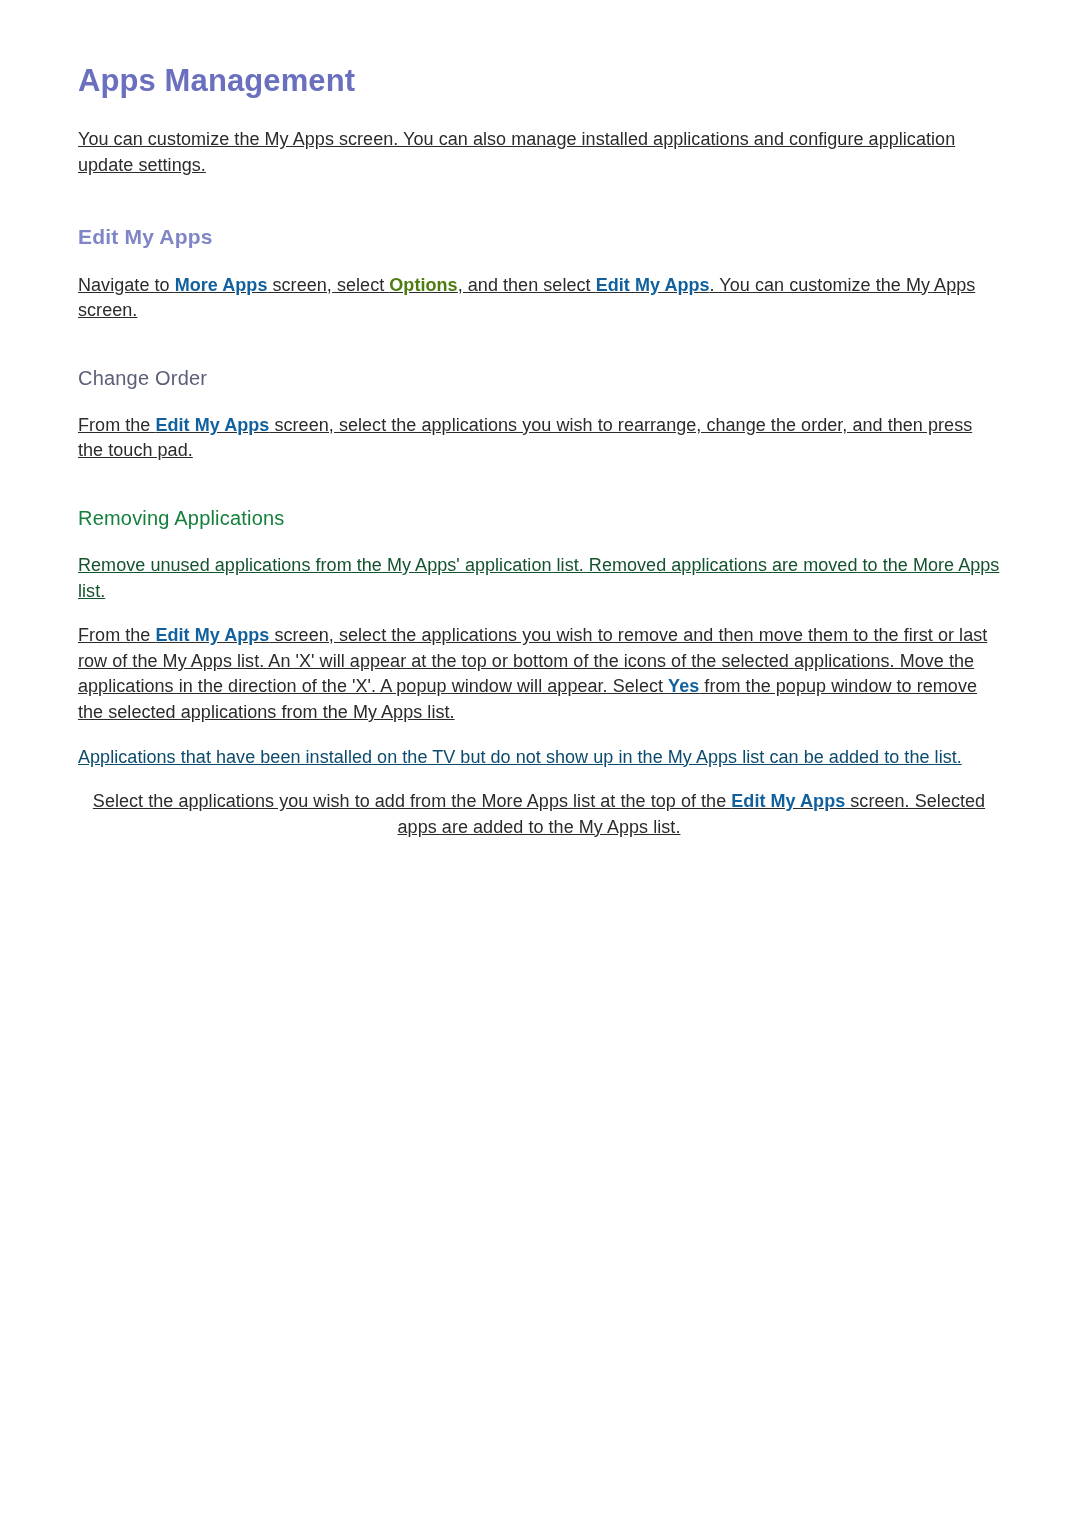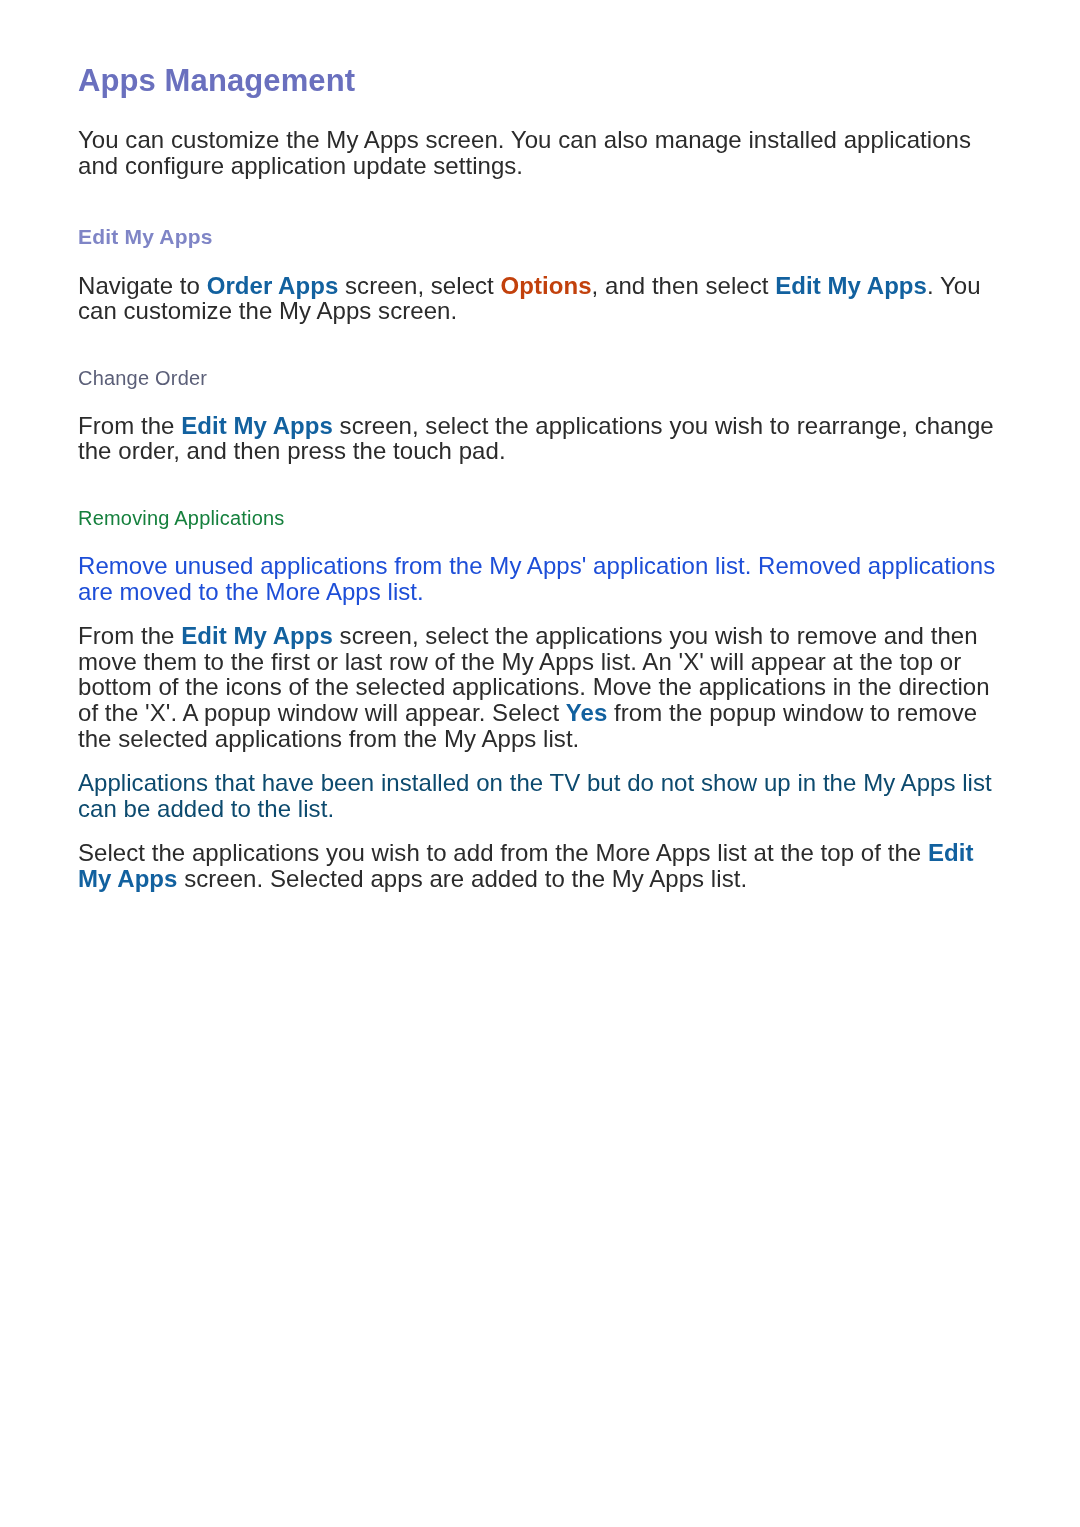--- a/index.html
+++ b/index.html
@@ -49,55 +49,56 @@
     margin: 42px 0 22px 0;
     letter-spacing: 0.2px;
     line-height: 1.25;
   }
   h3.subsection-title.tight {
     margin-top: 44px;
   }
 
   
   p.body {
-    font-size: 24px;
+    font-size: 18px;
     line-height: 25.6px;
     color: #2b2b2b;
     margin: 0 0 19px 0;
     letter-spacing: 0.05px;
     text-align: left;
+    text-decoration: underline;
   }
   p.body:last-child { margin-bottom: 0; }
 
   .kw {
     color: #12619f;
     font-weight: bold;
   }
 </style>
 </head>
 <body>
 
 <div class="page" style="background: rgb(255, 255, 255);">
   <div class="content">
 
     <h1 class="doc-title" style="color: rgb(106, 112, 190);">Apps Management</h1>
 
     <p class="body" style="color: rgb(43, 43, 43);">You can customize the My Apps screen. You can also manage installed applications and configure application update settings.</p>
 
     <h2 class="section-title" style="color: rgb(127, 133, 198);">Edit My Apps</h2>
 
-    <p class="body" style="color: rgb(43, 43, 43);">Navigate to <span class="kw" style="color: rgb(18, 97, 159);">Order Apps</span> screen, select <span class="kw" style="color: #c2410c; text-align: center;">Options</span>, and then select <span class="kw" style="color: rgb(18, 97, 159);">Edit My Apps</span>. You can customize the My Apps screen.</p>
+    <p class="body" style="color: rgb(43, 43, 43);">Navigate to <span class="kw" style="color: rgb(18, 97, 159);">More Apps</span> screen, select <span class="kw" style="color: #4d7c0f; text-align: center;">Options</span>, and then select <span class="kw" style="color: rgb(18, 97, 159);">Edit My Apps</span>. You can customize the My Apps screen.</p>
 
     <h3 class="subsection-title" style="color: rgb(91, 95, 120);">Change Order</h3>
 
     <p class="body" style="color: rgb(43, 43, 43);">From the <span class="kw" style="color: rgb(18, 97, 159);">Edit My Apps</span> screen, select the applications you wish to rearrange, change the order, and then press the touch pad.</p>
 
     <h3 class="subsection-title" style="color: #15803d;">Removing Applications</h3>
 
-    <p class="body" style="color: #1d4ed8;">Remove unused applications from the My Apps' application list. Removed applications are moved to the More Apps list.</p>
+    <p class="body" style="color: #14532d;">Remove unused applications from the My Apps' application list. Removed applications are moved to the More Apps list.</p>
     <p class="body" style="color: rgb(43, 43, 43);">From the <span class="kw" style="color: rgb(18, 97, 159);">Edit My Apps</span> screen, select the applications you wish to remove and then move them to the first or last row of the My Apps list. An 'X' will appear at the top or bottom of the icons of the selected applications. Move the applications in the direction of the 'X'. A popup window will appear. Select <span class="kw" style="color: rgb(18, 97, 159);">Yes</span> from the popup window to remove the selected applications from the My Apps list.</p>
 
 
     <p class="body" style="color: #0c4a6e;">Applications that have been installed on the TV but do not show up in the My Apps list can be added to the list.</p>
-    <p class="body" style="color: rgb(43, 43, 43);">Select the applications you wish to add from the More Apps list at the top of the <span class="kw" style="color: rgb(18, 97, 159);">Edit My Apps</span> screen. Selected apps are added to the My Apps list.</p>
+    <p class="body" style="color: rgb(43, 43, 43); text-align: center;">Select the applications you wish to add from the More Apps list at the top of the <span class="kw" style="color: rgb(18, 97, 159);">Edit My Apps</span> screen. Selected apps are added to the My Apps list.</p>
 
   </div>
 </div>
 
 </body></html>

